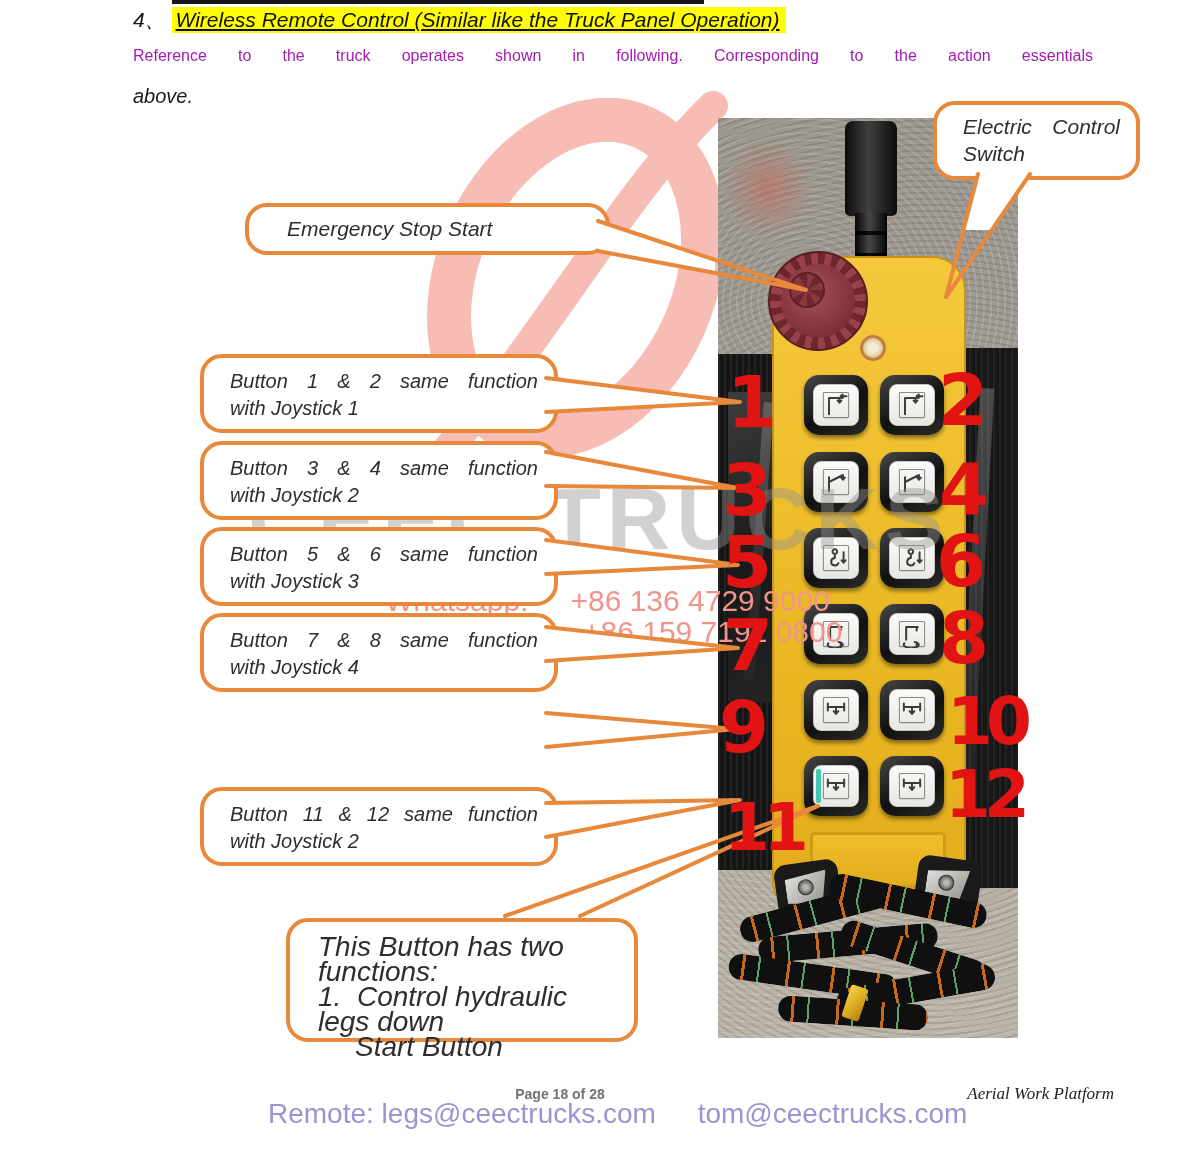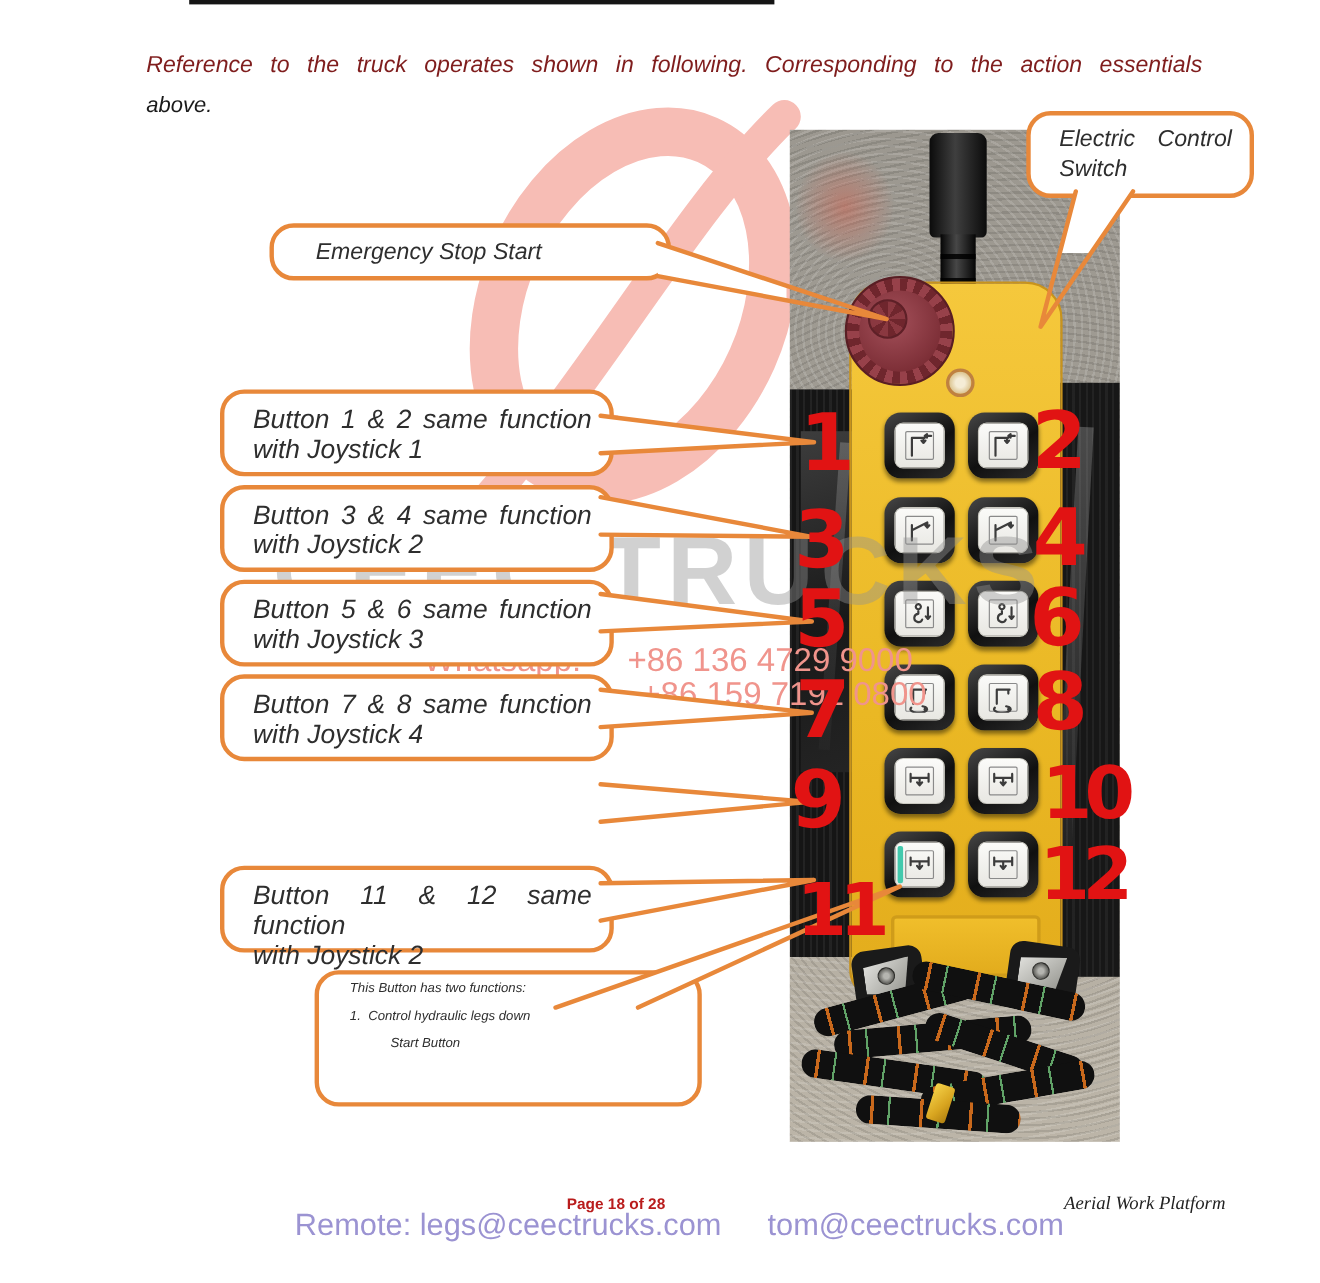--- a/index.html
+++ b/index.html
@@ -4,21 +4,21 @@
 <style>
   html,body{margin:0;padding:0;}
   body{width:1200px;height:1166px;background:#fff;position:relative;overflow:hidden;
        font-family:"Liberation Sans",sans-serif;}
   .page{position:absolute;inset:0;width:1200px;height:1166px;}
 
   
   .artifact-line{position:absolute;left:172px;top:0;width:532px;height:4px;background:#151515;}
   .heading{position:absolute;left:133px;top:6px;font-style:italic;font-size:21px;color:#111;white-space:nowrap;}
   .heading .hl{background:#ffff00;text-decoration:underline;padding:1px 6px 2px 4px;}
-  .intro1{position:absolute;left:133px;top:47px;width:960px;font-style:italic;font-size:21px;color:#7f1d1d;
+  .intro1{position:absolute;left:133px;top:47px;width:960px;font-size:16px;color:#a21caf;
           text-align:justify;text-align-last:justify;}
   .intro2{position:absolute;left:133px;top:85px;font-style:italic;font-size:20px;color:#1a1a1a;}
 
   
   .swoosh{position:absolute;left:408px;top:88px;width:330px;height:400px;z-index:0;}
   .wm-brand{position:absolute;left:248px;top:468px;z-index:2;font-weight:bold;font-size:88px;
             letter-spacing:6px;color:rgba(145,145,145,0.42);white-space:nowrap;}
   .wm-wa1{position:absolute;left:385px;top:584px;z-index:2;font-size:30px;color:#f0948c;white-space:nowrap;}
   .wm-wa1 .gap{display:inline-block;width:42px;}
   .wm-wa2{position:absolute;left:583px;top:615px;z-index:2;font-size:30px;color:#f0948c;white-space:nowrap;}
@@ -97,41 +97,45 @@
   .num{position:absolute;transform:translate(-50%,-50%);z-index:5;color:#e11313;
        font-family:"DejaVu Sans",sans-serif;font-weight:bold;font-size:72px;line-height:1;}
   .num2{font-size:66px;letter-spacing:-7px;}
 
   
   .co{position:absolute;background:#fff;border:4px solid #e8883a;border-radius:22px;
       box-sizing:border-box;font-style:italic;color:#2e2e2e;z-index:3;}
   .jl{text-align:justify;text-align-last:justify;}
   .co-electric{left:933px;top:101px;width:207px;height:79px;padding:8px 16px 0 26px;font-size:21px;line-height:27px;}
   .co-emergency{left:245px;top:203px;width:365px;height:52px;padding:10px 0 0 38px;font-size:21px;}
-  .co-note{left:200px;width:358px;height:79px;padding:10px 16px 16px 26px;font-size:24px;line-height:27px;}
-  .co-twofunc{left:286px;top:882px;width:352px;height:124px;padding:0 10px 0 28px;font-size:12px;line-height:25px;}
+  .co-note{left:200px;width:358px;height:79px;padding:10px 16px 16px 26px;font-size:20px;line-height:27px;}
+  .co-twofunc{left:286px;top:918px;width:352px;height:124px;padding:12px 10px 0 28px;font-size:28px;line-height:25px;}
   .co-twofunc .ind{margin-left:37px;}
 
   .tails{position:absolute;left:0;top:0;width:1200px;height:1166px;z-index:4;pointer-events:none;}
 
   
   .pginfo{position:absolute;left:460px;top:1086px;width:200px;text-align:center;
-          font-size:14px;font-weight:bold;color:#b91c1c;}
+          font-size:14px;font-weight:bold;color:#737373;}
   .docname{position:absolute;left:928px;top:1084px;width:186px;text-align:right;
           font-family:"Liberation Serif",serif;font-style:italic;font-size:17px;color:#222;}
   .emailrow{position:absolute;left:268px;top:1098px;font-size:28px;color:#9b93d2;white-space:nowrap;}
   .emailrow .sp{display:inline-block;width:34px;}
 </style>
 </head>
 <body>
 
 <div class="page">
 
   <div class="artifact-line"></div>
 
+  <div class="heading">
+    <span>4、</span>
+    <span class="hl">Wireless Remote Control (Similar like the Truck Panel Operation)</span>
+  </div>
   <div class="intro1">Reference to the truck operates shown in following. Corresponding to the action essentials</div>
   <div class="intro2">above.</div>
 
   <svg class="swoosh" viewBox="0 0 330 400">
     <g fill="none" stroke="#f7bdb5" stroke-linecap="round">
       <ellipse cx="168" cy="190" rx="118" ry="165" stroke-width="44" transform="rotate(24 168 190)"></ellipse>
       <path d="M305 18 C 215 105, 135 255, 25 378" stroke-width="30"></path>
       <path d="M60 330 C 95 345, 130 330, 150 300" stroke-width="22"></path>
     </g>
   </svg>

